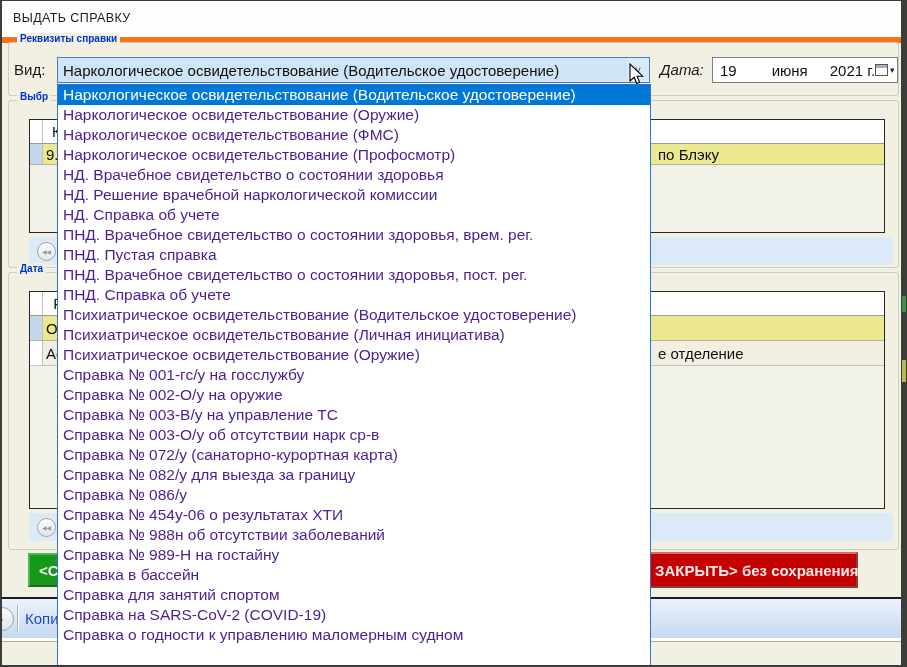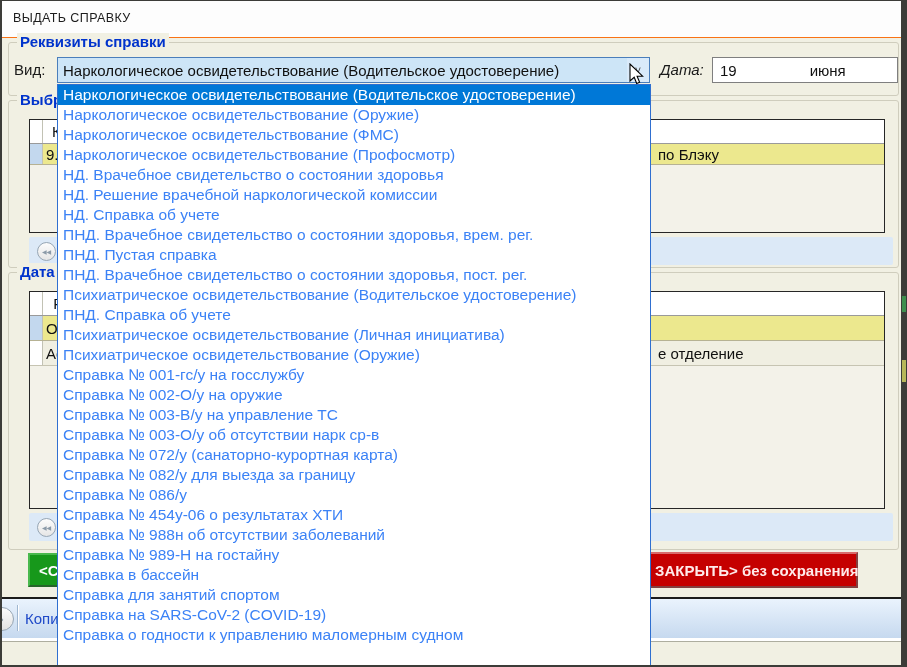--- a/index.html
+++ b/index.html
@@ -4,41 +4,41 @@
 <style>
   html,body{margin:0;padding:0;}
   body{
     width:907px;height:667px;position:relative;overflow:hidden;
     background:#f1f0e3;
     font-family:"Liberation Sans","DejaVu Sans",sans-serif;
     -webkit-font-smoothing:antialiased;
   }
   .abs{position:absolute;}
   
-  .titlebar{left:0;top:0;width:907px;height:37px;background:#fdfdfd;border-bottom:1px solid #f97316;}
+  .titlebar{left:0;top:0;width:907px;height:37px;background:#fdfdfd;border-bottom:6px solid #f97316;}
   .title-text{left:13px;top:11px;font-size:12.5px;color:#1c1c1c;letter-spacing:.4px;}
   .edge{background:#3c3c38;z-index:60;}
   .edge-l{left:0;top:0;width:2px;height:667px;}
   .edge-t{left:0;top:0;width:907px;height:1px;}
   .edge-b{left:0;top:665px;width:907px;height:2px;}
   .edge-r{left:901px;top:0;width:6px;height:667px;}
   .speck{position:absolute;left:1px;width:4px;}
   
   .group{border:1px solid #cfcdbd;border-radius:3px;}
   .group-label{position:absolute;left:8px;top:-10px;padding:0 3px;background:#f1f0e3;
-    color:#0033cc;font-weight:bold;font-size:15px;white-space:nowrap;}
+    color:#0033cc;font-weight:bold;font-size:10px;white-space:nowrap;}
   .lbl{font-size:15px;color:#1a1a1a;}
   
   .combo{left:57px;top:57px;width:593px;height:26px;background:#cde5f7;border:1px solid #4a7ebb;
     display:flex;align-items:center;box-sizing:border-box;}
   .combo-text{flex:1;padding-left:5px;font-size:15px;color:#101010;white-space:nowrap;overflow:hidden;}
   .combo-btn{width:22px;height:100%;display:flex;align-items:center;justify-content:center;background:#d9eafa;}
   
   .datebox{left:712px;top:57px;width:186px;height:26px;background:#ffffff;border:1px solid #7f7f7f;
-    box-sizing:border-box;display:flex;align-items:center;font-size:15px;color:#101010;gap:38px;}
+    box-sizing:border-box;display:flex;align-items:center;font-size:15px;color:#101010;}
   .datebox span{white-space:nowrap;}
   .d-day{margin-left:7px;}
   .d-month{margin-left:35px;}
   .d-year{margin-left:22px;}
   .cal-wrap{margin-left:auto;margin-right:4px;display:flex;align-items:center;gap:2px;}
   .cal-icon{width:13px;height:12px;border:1px solid #555;box-sizing:border-box;
     background:linear-gradient(#9db0c4 0 3px,#fff 3px),
     repeating-linear-gradient(90deg,transparent 0 3px,#b9c4cf 3px 4px);}
   .cal-arrow{font-size:9px;color:#222;line-height:1;}
   
@@ -72,21 +72,21 @@
     border:1px solid #97a6b4;background:linear-gradient(#fcfcfc,#e2e2e2);color:#7d8e9d;
     font-size:10px;display:flex;align-items:center;justify-content:center;}
   .bb-sep{position:absolute;left:17px;top:6px;width:1px;height:26px;background:#9fb6cf;
     box-shadow:1px 0 0 #ffffff;}
   .bb-link{position:absolute;left:25px;top:0;height:39px;display:flex;align-items:center;
     color:#1f49c8;font-size:15px;}
   .sunken{left:0;top:638px;width:907px;height:3px;background:#ffffff;border-bottom:1px solid #adad9f;}
   
   .dd{left:57px;top:84px;width:594px;height:582px;background:#ffffff;border:1px solid #2f6fd0;
     box-sizing:border-box;z-index:40;overflow:hidden;}
-  .dd-item{height:20px;line-height:20px;padding-left:5px;font-size:15.5px;color:#3b82f6;
+  .dd-item{height:20px;line-height:20px;padding-left:5px;font-size:15.5px;color:#4c1d95;
     white-space:nowrap;overflow:hidden;}
   .dd-item.selected{background:#0078d7;color:#ffffff;}
   .cursor{left:625px;top:63px;z-index:70;}
 </style>
 </head>
 <body>
 
 <div class="abs titlebar">
   <div class="abs title-text">ВЫДАТЬ СПРАВКУ</div>
 </div>
@@ -181,22 +181,22 @@
     <div class="dd-item selected">Наркологическое освидетельствование (Водительское удостоверение)</div>
     <div class="dd-item">Наркологическое освидетельствование (Оружие)</div>
     <div class="dd-item">Наркологическое освидетельствование (ФМС)</div>
     <div class="dd-item">Наркологическое освидетельствование (Профосмотр)</div>
     <div class="dd-item">НД. Врачебное свидетельство о состоянии здоровья</div>
     <div class="dd-item">НД. Решение врачебной наркологической комиссии</div>
     <div class="dd-item">НД. Справка об учете</div>
     <div class="dd-item">ПНД. Врачебное свидетельство о состоянии здоровья, врем. рег.</div>
     <div class="dd-item">ПНД. Пустая справка</div>
     <div class="dd-item">ПНД. Врачебное свидетельство о состоянии здоровья, пост. рег.</div>
+    <div class="dd-item">ПНД. Справка об учете</div>
     <div class="dd-item">Психиатрическое освидетельствование (Водительское удостоверение)</div>
-    <div class="dd-item">ПНД. Справка об учете</div>
     <div class="dd-item">Психиатрическое освидетельствование (Личная инициатива)</div>
     <div class="dd-item">Психиатрическое освидетельствование (Оружие)</div>
     <div class="dd-item">Справка № 001-гс/у на госслужбу</div>
     <div class="dd-item">Справка № 002-О/у на оружие</div>
     <div class="dd-item">Справка № 003-В/у на управление ТС</div>
     <div class="dd-item">Справка № 003-О/у об отсутствии нарк ср-в</div>
     <div class="dd-item">Справка № 072/у (санаторно-курортная карта)</div>
     <div class="dd-item">Справка № 082/у для выезда за границу</div>
     <div class="dd-item">Справка № 086/у</div>
     <div class="dd-item">Справка № 454у-06 о результатах ХТИ</div>

